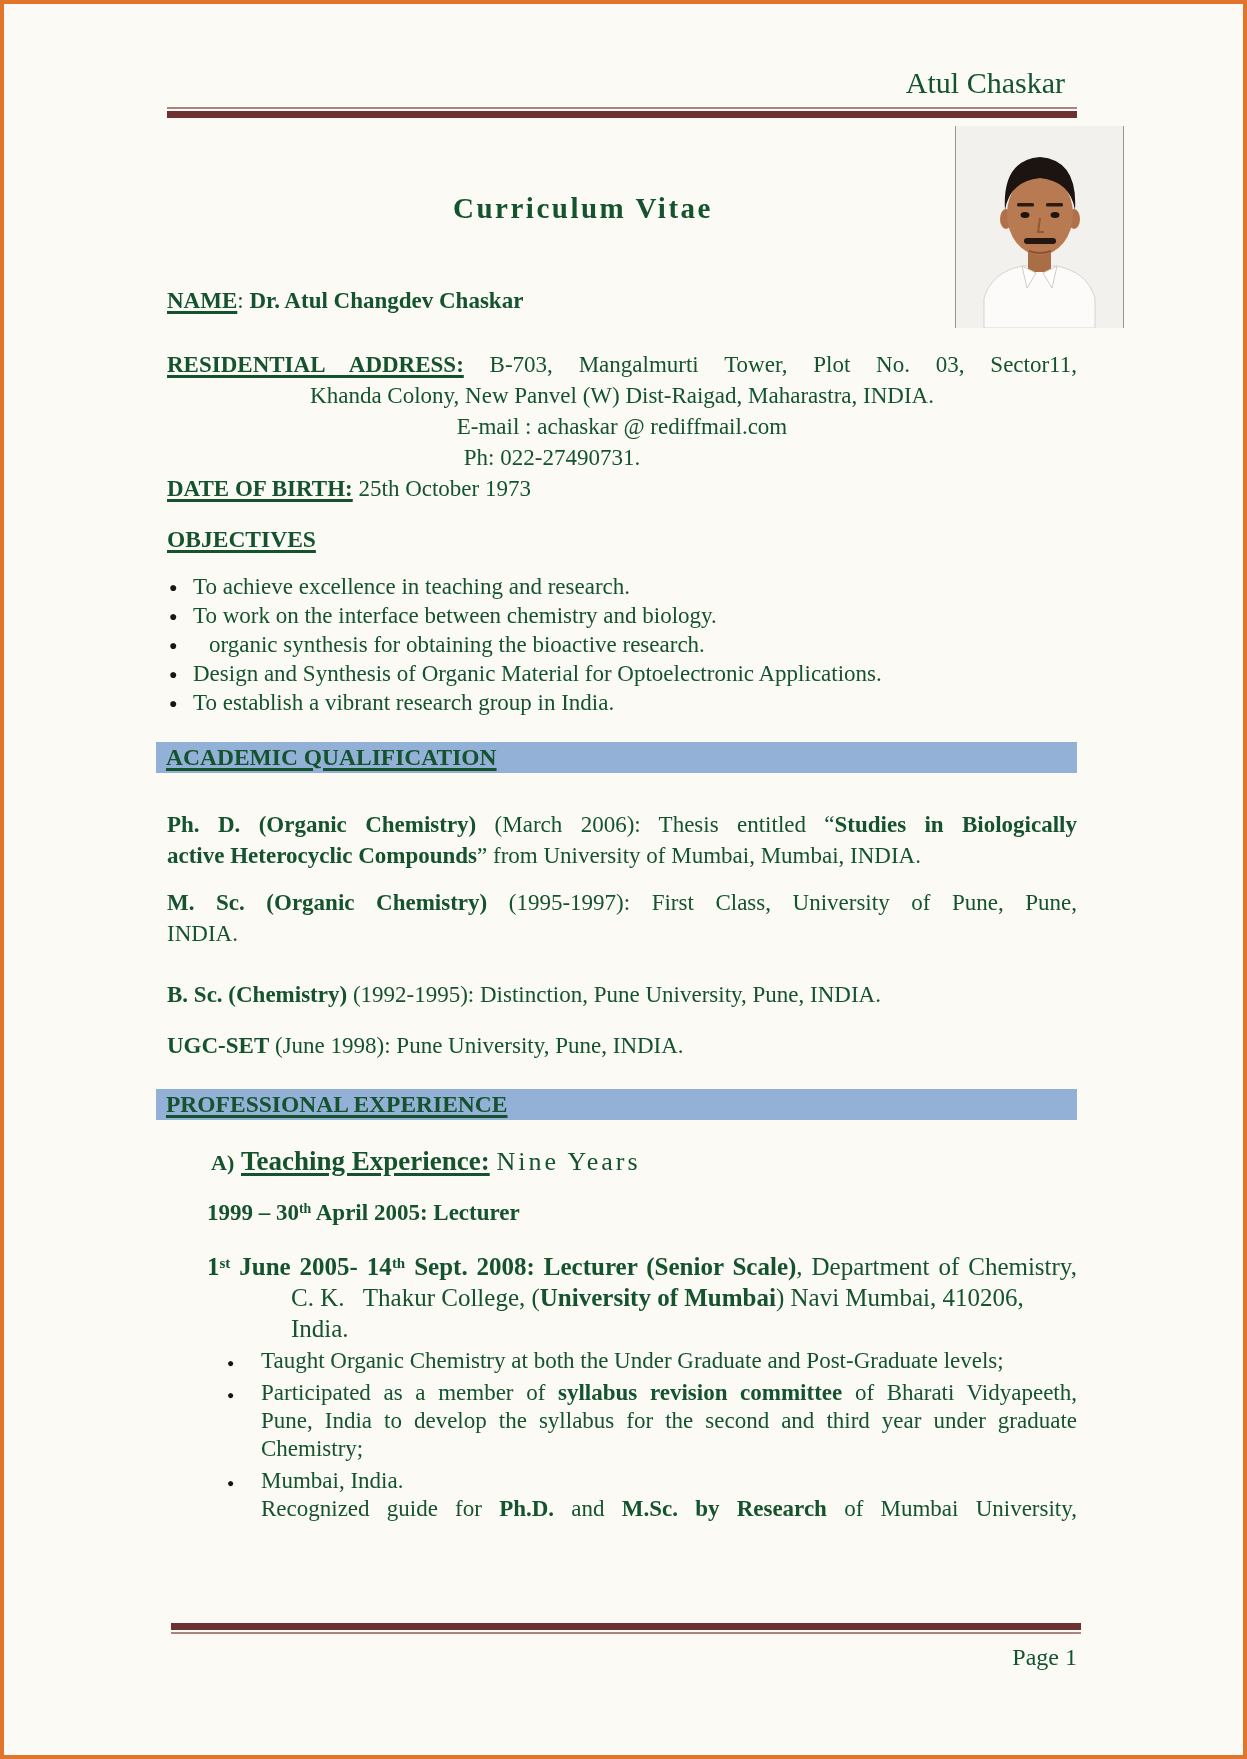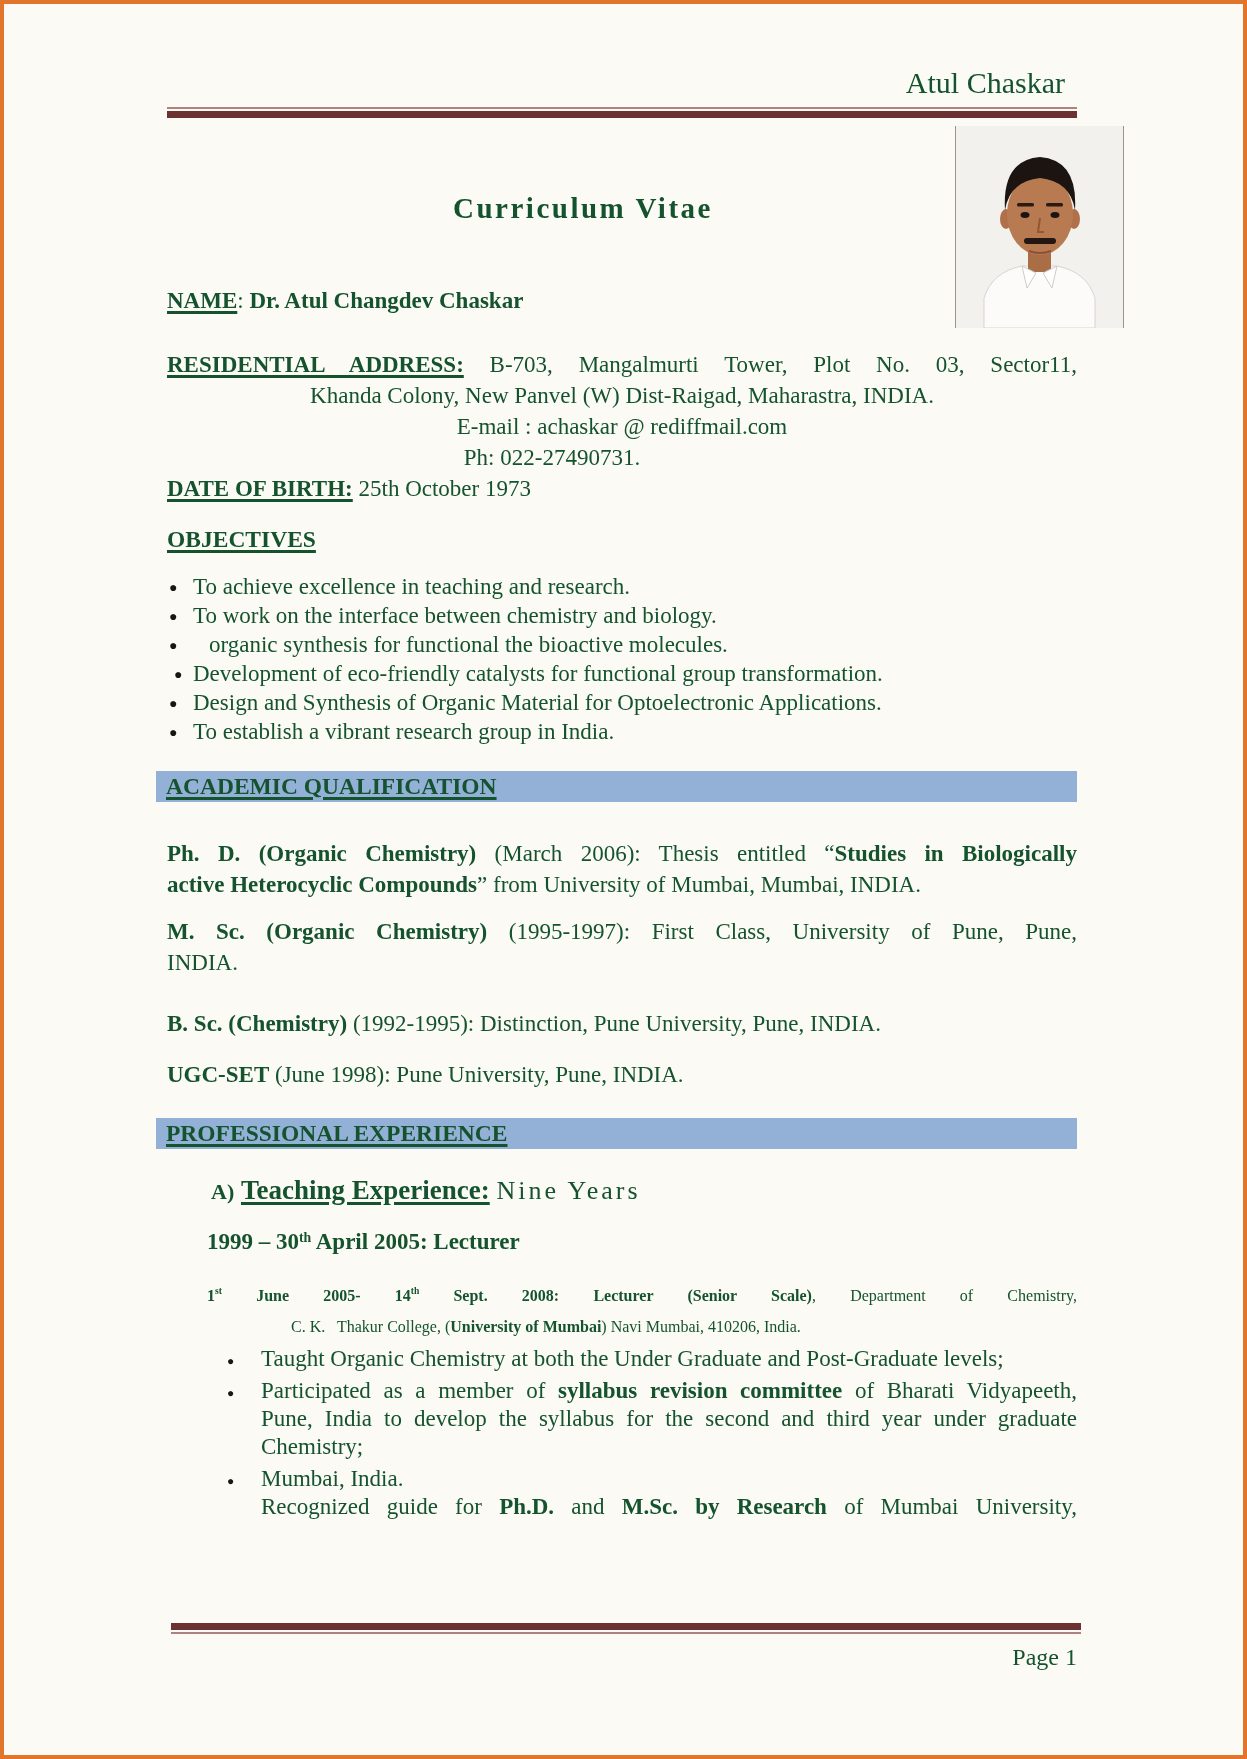--- a/index.html
+++ b/index.html
@@ -65,21 +65,21 @@
   .acad-msc { margin-top:16px; }
   .acad-bsc { margin-top:30px; }
   .acad-ugc { margin-top:20px; }
 
   .teach-head { margin:24px 0 0 44px; font-size:27px; line-height:34px; }
   .teach-head .a-label { font-size:22px; font-weight:bold; }
   .teach-head .tt { font-weight:bold; text-decoration-thickness:3px; }
   .teach-head .nine { letter-spacing:3px; font-size:26px; }
 
   .period1 { margin:18px 0 0 40px; font-size:23px; line-height:29px; font-weight:bold; }
-  .period2 { margin-top:24px; font-size:16px; line-height:31px; }
+  .period2 { margin-top:24px; font-size:25px; line-height:31px; }
   .period2 .l1 { margin-left:40px; }
   .period2 .l2 { margin-left:124px; }
 
   .exp-list { margin:3px 0 0 58px; padding:0; list-style:none;
               font-size:23px; line-height:28px; }
   .exp-list li { position:relative; padding-left:36px; margin-bottom:4px; }
   .exp-list li::before { content:"●"; position:absolute; left:2px; top:2px;
                          font-size:12px; color:#161616; }
 
   .photo { position:absolute; left:951px; top:122px; width:167px; height:202px;
@@ -114,23 +114,22 @@
       <span class="line center phline">Ph: 022-27490731.</span>
       <span class="line"><b class="u">DATE OF BIRTH:</b><span> 25th October 1973</span></span>
     </div>
 
     <p class="sec-heading"><b class="u">OBJECTIVES</b></p>
 
     <ul class="obj-list">
       <li>To achieve excellence in teaching and research.</li>
       <li>To work on the interface between chemistry and biology.</li>
       <li>
-        <span class="line cont">organic synthesis for functional the bioactive molecules.</span>
-      </li>
-      <li class="sp">Development of eco-friendly catalysts for functional group transformation.</li>
+        <span class="line cont">organic synthesis for obtaining the bioactive research.</span>
+      </li>
       <li>Design and Synthesis of Organic Material for Optoelectronic Applications.</li>
       <li>To establish a vibrant research group in India.</li>
     </ul>
 
     <div class="bar">
       <b class="u">ACADEMIC QUALIFICATION</b>
     </div>
 
     <p class="acad-para acad-phd">
       <span class="line stretch"><b>Ph. D. (Organic Chemistry)</b><span> (March 2006): Thesis entitled “</span><b>Studies in Biologically</b></span>

